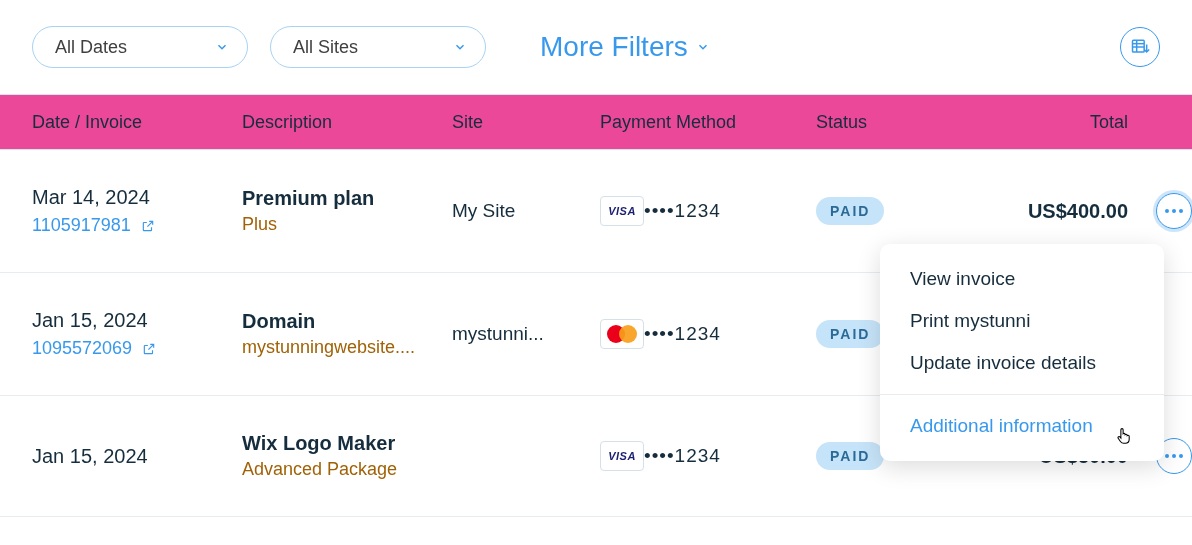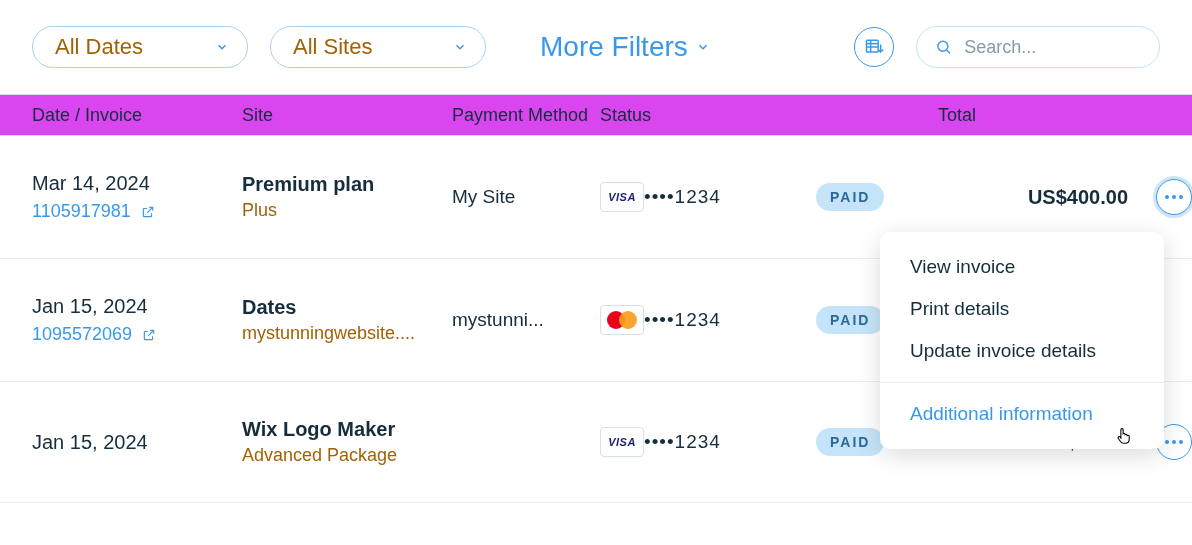--- a/index.html
+++ b/index.html
@@ -17,22 +17,22 @@
     gap: 22px;
   }
   .dropdown {
     display: inline-flex;
     align-items: center;
     justify-content: space-between;
     border: 1px solid #a7d3f4;
     border-radius: 22px;
     height: 42px;
     padding: 0 18px 0 22px;
-    color: #a16207;
-    font-size: 22px;
+    color: #404040;
+    font-size: 18px;
     cursor: pointer;
     min-width: 216px;
     background: #fff;
   }
   .chevron-down { width: 14px; height: 14px; }
   .more-filters {
     display: inline-flex;
     align-items: center;
     gap: 8px;
     color: #3899ec;
@@ -64,24 +64,24 @@
     border: none; outline: none;
     font-size: 18px;
     color: #162d3d;
     width: 100%;
   }
   .search input::placeholder { color: #8a9aa6; }
   .thead {
     display: grid;
     grid-template-columns: 210px 210px 148px 216px 160px 152px 64px;
     align-items: center;
-    background: #d946ef;
+    background: #ec4899;
     border-top: 1px solid #d6e6f0;
     border-bottom: 1px solid #d6e6f0;
-    height: 42px;
+    height: 56px;
     padding: 0 32px;
     color: #162d3d;
     font-size: 18px;
   }
   .thead .total { text-align: right; }
   .row {
     display: grid;
     grid-template-columns: 210px 210px 148px 216px 160px 152px 64px;
     align-items: center;
     padding: 36px 32px;
@@ -125,21 +125,21 @@
     display:inline-flex; align-items:center; justify-content:center;
     cursor:pointer; background:#fff;
     color:#3899ec;
     position: relative;
   }
   .more-btn.active { box-shadow: 0 0 0 3px rgba(56,153,236,0.25);}
   .dots { display:flex; gap:3px;}
   .dots span{ width:4px; height:4px; border-radius:50%; background:#3899ec;}
   .popover {
     position:absolute;
-    top: 232px;
+    top: 244px;
     left: 880px;
     width: 284px;
     background:#fff;
     border-radius:10px;
     box-shadow: 0 6px 24px rgba(0,0,0,0.14);
     padding: 14px 0;
     z-index: 10;
   }
   .popover-item {
     padding: 10px 30px;
@@ -184,31 +184,25 @@
   <div class="export-btn">
     <svg width="20" height="20" viewBox="0 0 24 24" fill="none" stroke="#3899ec" stroke-width="1.8">
       <rect x="3" y="4" width="14" height="14" rx="1"></rect>
       <line x1="3" y1="8" x2="17" y2="8"></line>
       <line x1="3" y1="12" x2="17" y2="12"></line>
       <line x1="8" y1="4" x2="8" y2="18"></line>
       <polyline points="17 15 20 18 23 15"></polyline>
       <line x1="20" y1="9" x2="20" y2="18"></line>
     </svg>
   </div>
-  <div class="search">
-    <svg width="20" height="20" viewBox="0 0 24 24" fill="none" stroke="#3899ec" stroke-width="2">
-        <circle cx="11" cy="11" r="7"></circle>
-        <line x1="21" y1="21" x2="16.2" y2="16.2"></line>
-      </svg>
-    <input type="text" placeholder="Search..." style="">
-  </div>
 </div>
 
 <div class="thead">
   <div>Date / Invoice</div>
+  <div>Description</div>
   <div>Site</div>
   <div>Payment Method</div>
   <div>Status</div>
   <div class="total">Total</div>
   <div></div>
 </div>
 
 <div class="row">
   <div class="date-block">
     <span class="date">Mar 14, 2024</span>
@@ -249,21 +243,21 @@
     <a class="inv-link" href="#">
       <span>1095572069</span>
       <svg width="14" height="14" viewBox="0 0 24 24" fill="none" stroke="#3899ec" stroke-width="2">
           <path d="M14 4h6v6"></path>
           <path d="M20 4l-9 9"></path>
           <path d="M18 14v5a1 1 0 0 1-1 1H5a1 1 0 0 1-1-1V7a1 1 0 0 1 1-1h5"></path>
         </svg>
     </a>
   </div>
   <div class="desc-block">
-    <span class="desc-title">Dates</span>
+    <span class="desc-title">Domain</span>
     <span class="desc-sub">mystunningwebsite....</span>
   </div>
   <div class="site">mystunni...</div>
   <div class="payment">
     <span class="card-brand brand-mc">
         <span class="mc-red"></span>
         <span class="mc-yellow"></span>
       </span>
     <span class="mask">••••1234</span>
   </div>
@@ -293,21 +287,21 @@
           <span></span>
           <span></span>
           <span></span>
         </span>
     </div>
   </div>
 </div>
 
 <div class="popover">
   <div class="popover-item">View invoice</div>
-  <div class="popover-item">Print details</div>
+  <div class="popover-item">Print mystunni</div>
   <div class="popover-item">Update invoice details</div>
   <div class="popover-divider"></div>
   <div class="popover-item link">Additional information</div>
 </div>
 
 <svg class="cursor" viewBox="0 0 24 24" fill="#fff" stroke="#000" stroke-width="1.4">
   <path d="M8 3.5c.8 0 1.5.7 1.5 1.5v5.3c.3-.3.8-.5 1.2-.5.8 0 1.5.6 1.5 1.4v.3c.3-.3.7-.5 1.2-.5.8 0 1.5.6 1.5 1.4v.3c.3-.3.7-.5 1.2-.5.8 0 1.5.7 1.5 1.5v4c0 3-2.3 5.3-5.3 5.3h-2c-1.8 0-3.4-.9-4.4-2.3l-3-4.3c-.5-.7-.3-1.7.4-2.1.6-.4 1.4-.3 1.9.3l1.3 1.5V5c0-.8.7-1.5 1.5-1.5z"></path>
 </svg>
 
 </body></html>

